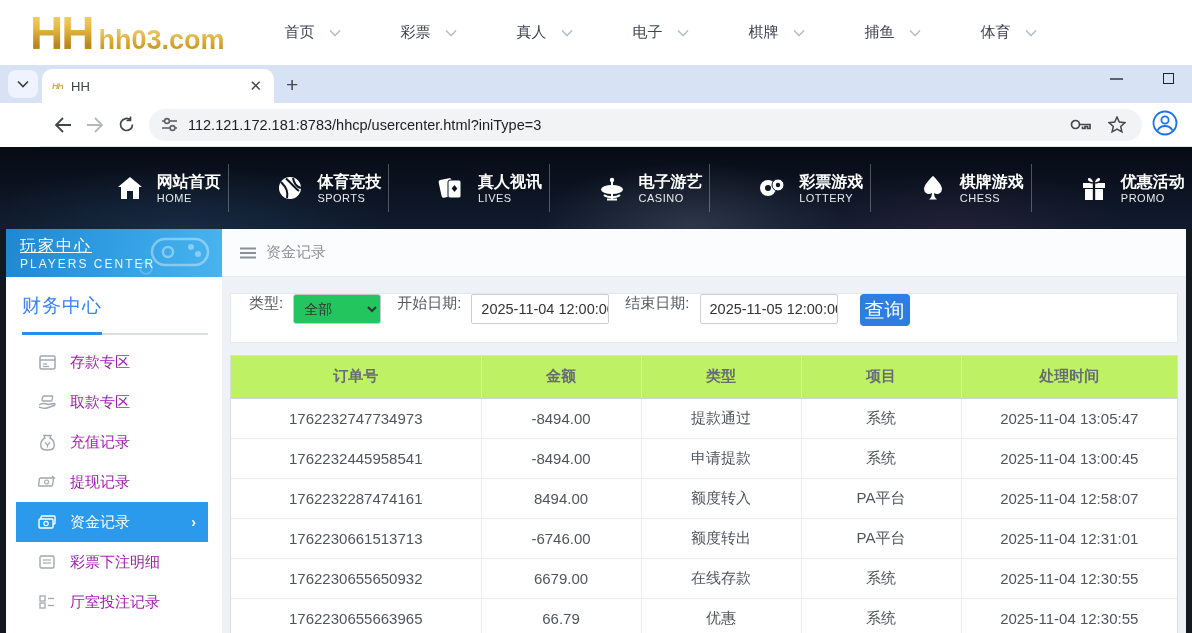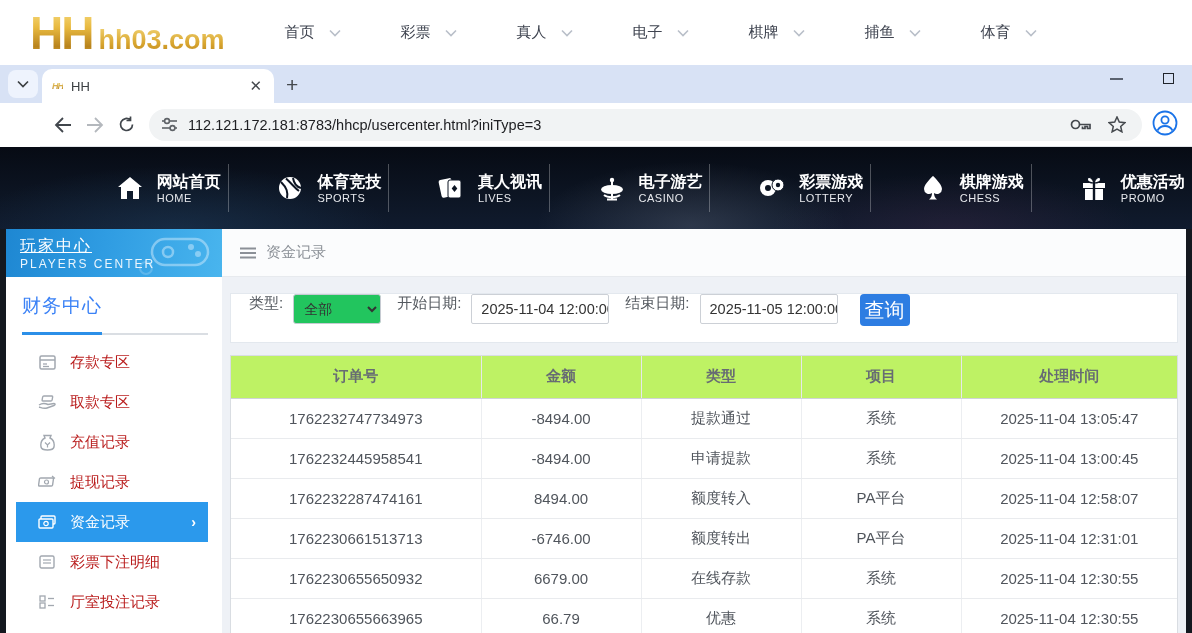--- a/index.html
+++ b/index.html
@@ -70,21 +70,21 @@
     background:linear-gradient(100deg,#1e87d2 0%,#2f9ce2 45%,#49b5ee 100%); }
   .sb-title { font-size:16px; color:#fff; letter-spacing:2px; line-height:22px;text-decoration:underline; }
   .sb-sub { font-size:12px; color:#eaf5fd; letter-spacing:2px; }
   .sb-pad { position:absolute; right:10px; top:6px; opacity:.45; }
   .sb-section { padding:16px 14px 0 16px; }
   .sb-section-title { font-size:19px; color:#3b82f6; letter-spacing:1px; }
   .sb-divider { margin-top:14px; height:2px; background:#dadee3; position:relative; }
   .sb-divider .blue { position:absolute; left:0; top:-1px; width:80px; height:3px; background:#2b8fe8; }
   .sb-menu { list-style:none; margin-top:7px; }
   .sb-item { height:40px; margin:0 14px 0 10px; display:flex; align-items:center; gap:14px;
-    padding-left:22px; font-size:15px; color:#b91c1c; cursor:pointer; position:relative; }
+    padding-left:22px; font-size:15px; color:#a21caf; cursor:pointer; position:relative; }
   .sb-item .sb-icon { width:18px; display:flex; justify-content:center; }
   .sb-item.active { background:#2b99ec; color:#fff; }
   .sb-item.active .arrow { position:absolute; right:12px; color:#fff; font-size:14px; font-weight:bold; }
 
   
   .main { flex:1; display:flex; flex-direction:column; background:#eef1f6; overflow:hidden; }
   .breadcrumb { height:48px; background:#fbfcfd; border-bottom:1px solid #e7eaee;
     display:flex; align-items:center; gap:10px; padding-left:18px; font-size:15px; color:#8b9097; }
   .filter-card { height:50px; margin:16px 8px 0 8px; background:#fff; border:1px solid #e3e8ee;
     display:flex; align-items:flex-start; gap:8px; padding-left:18px; font-size:15px; color:#54595f; }

